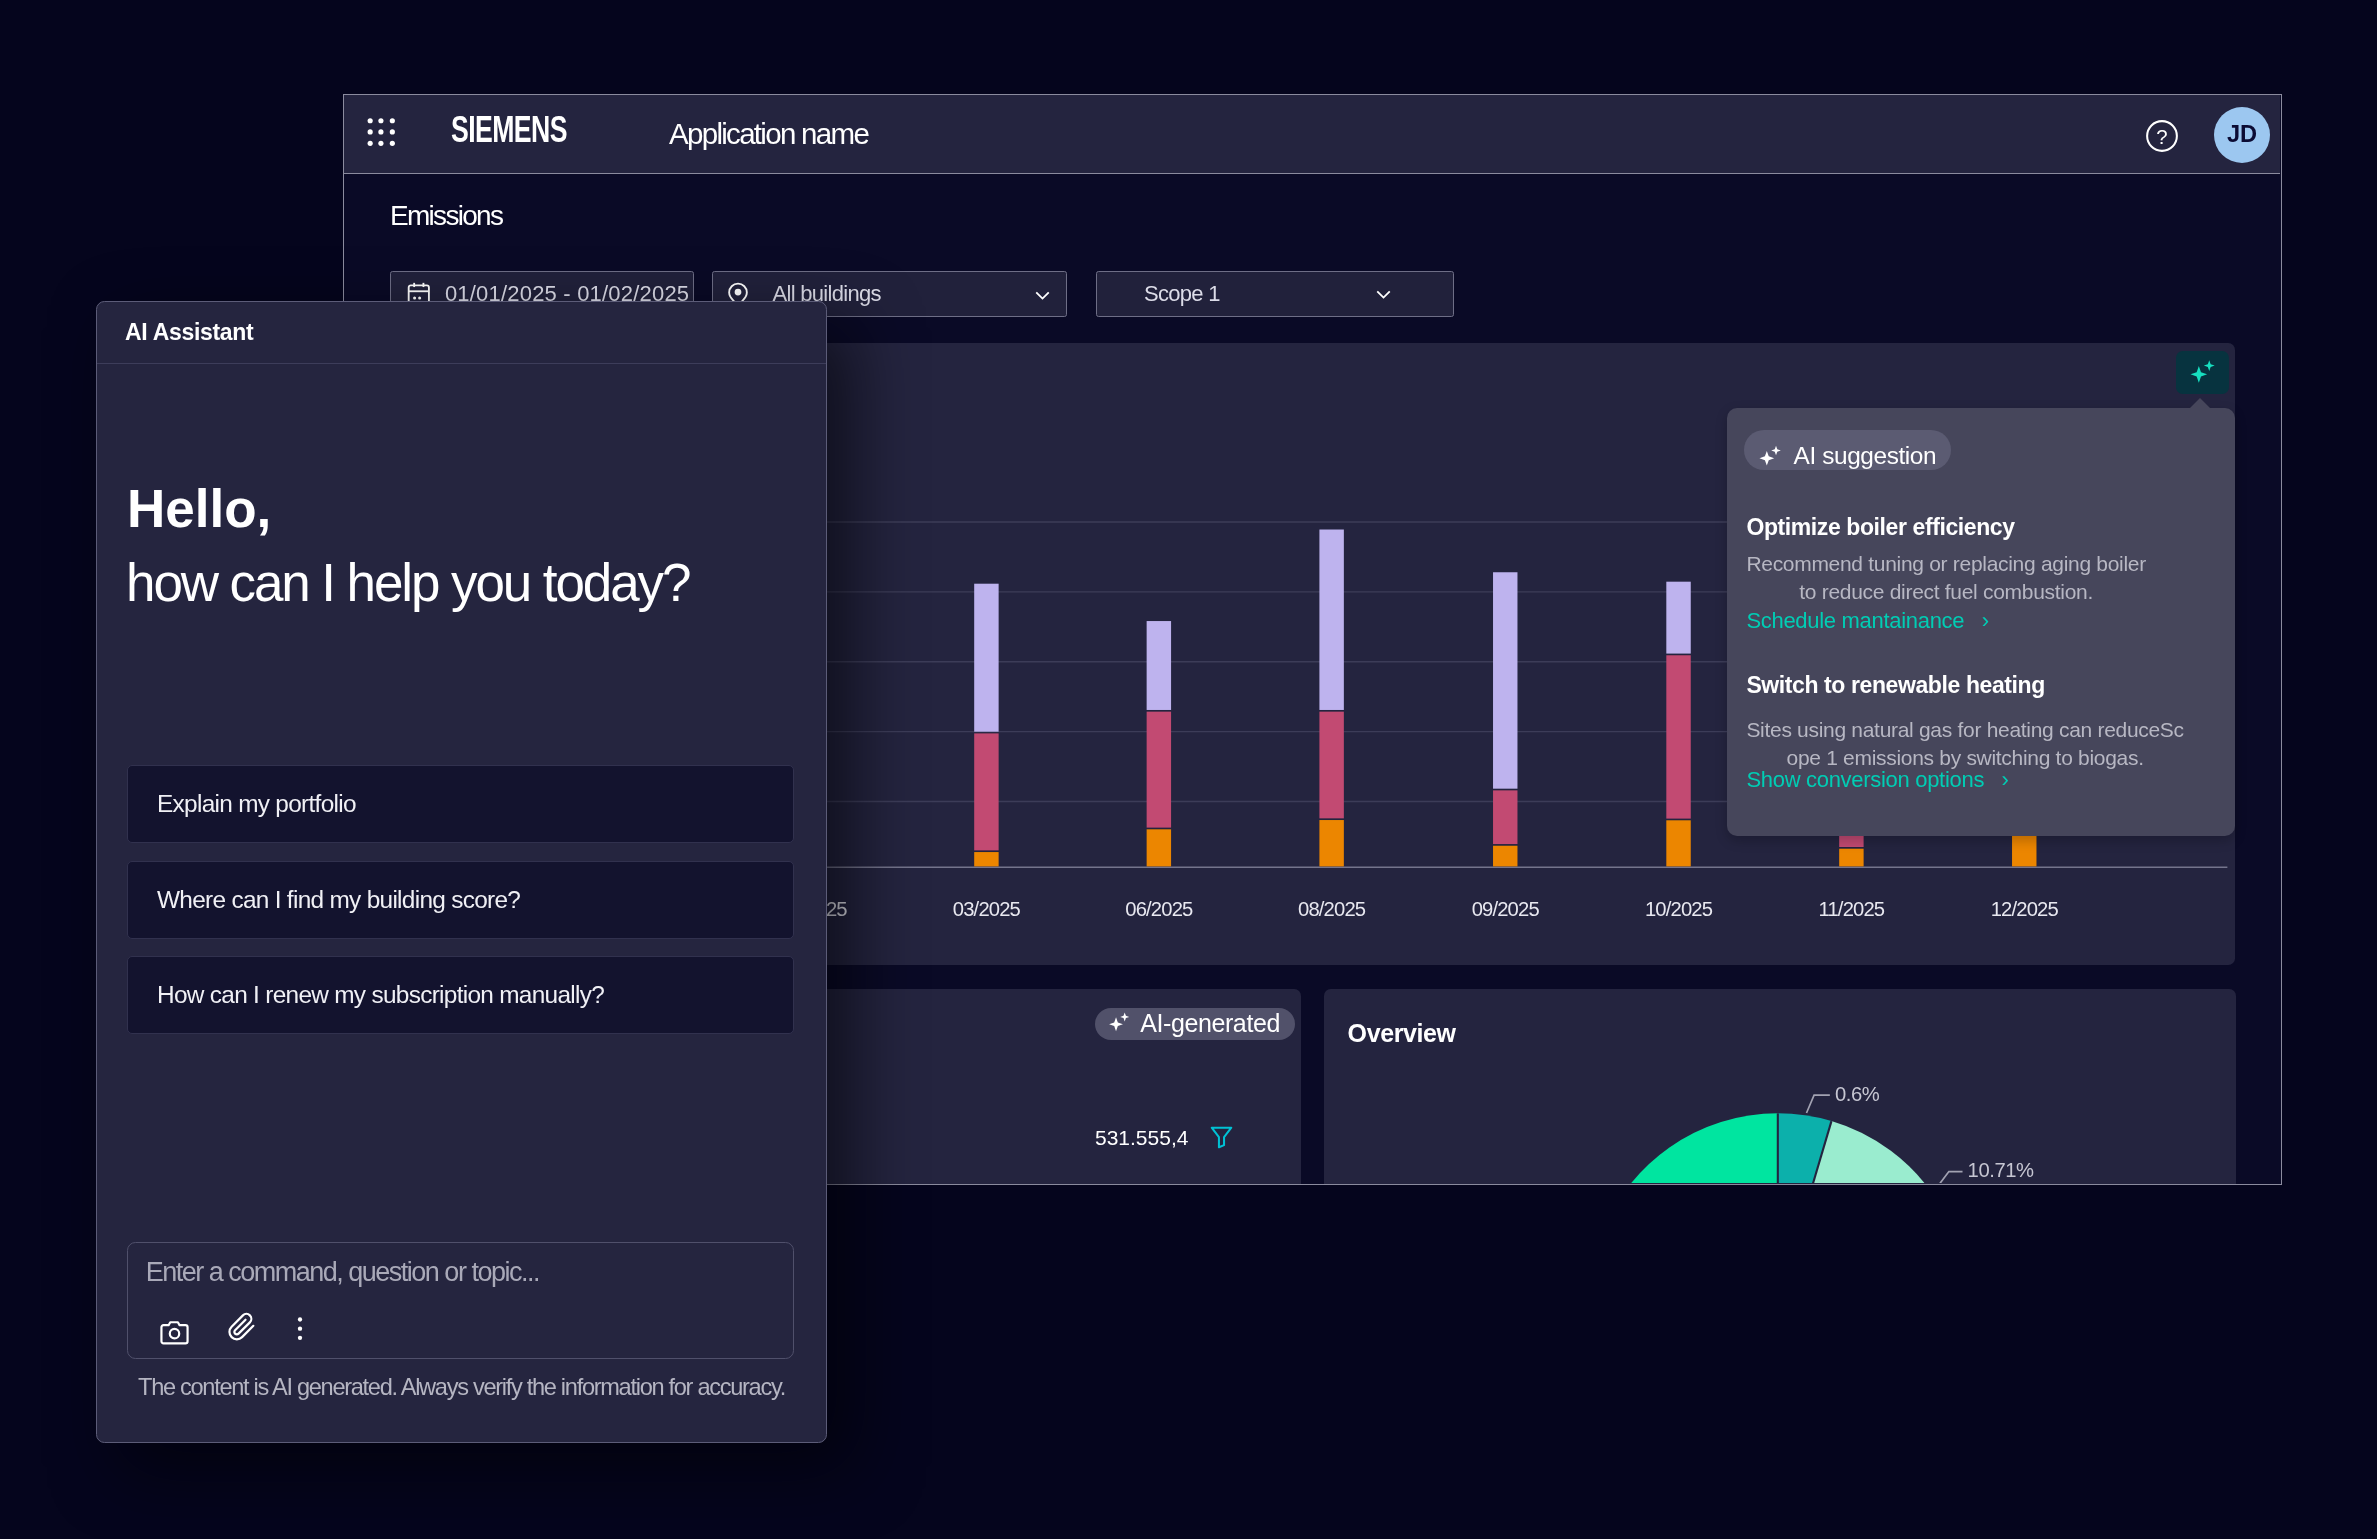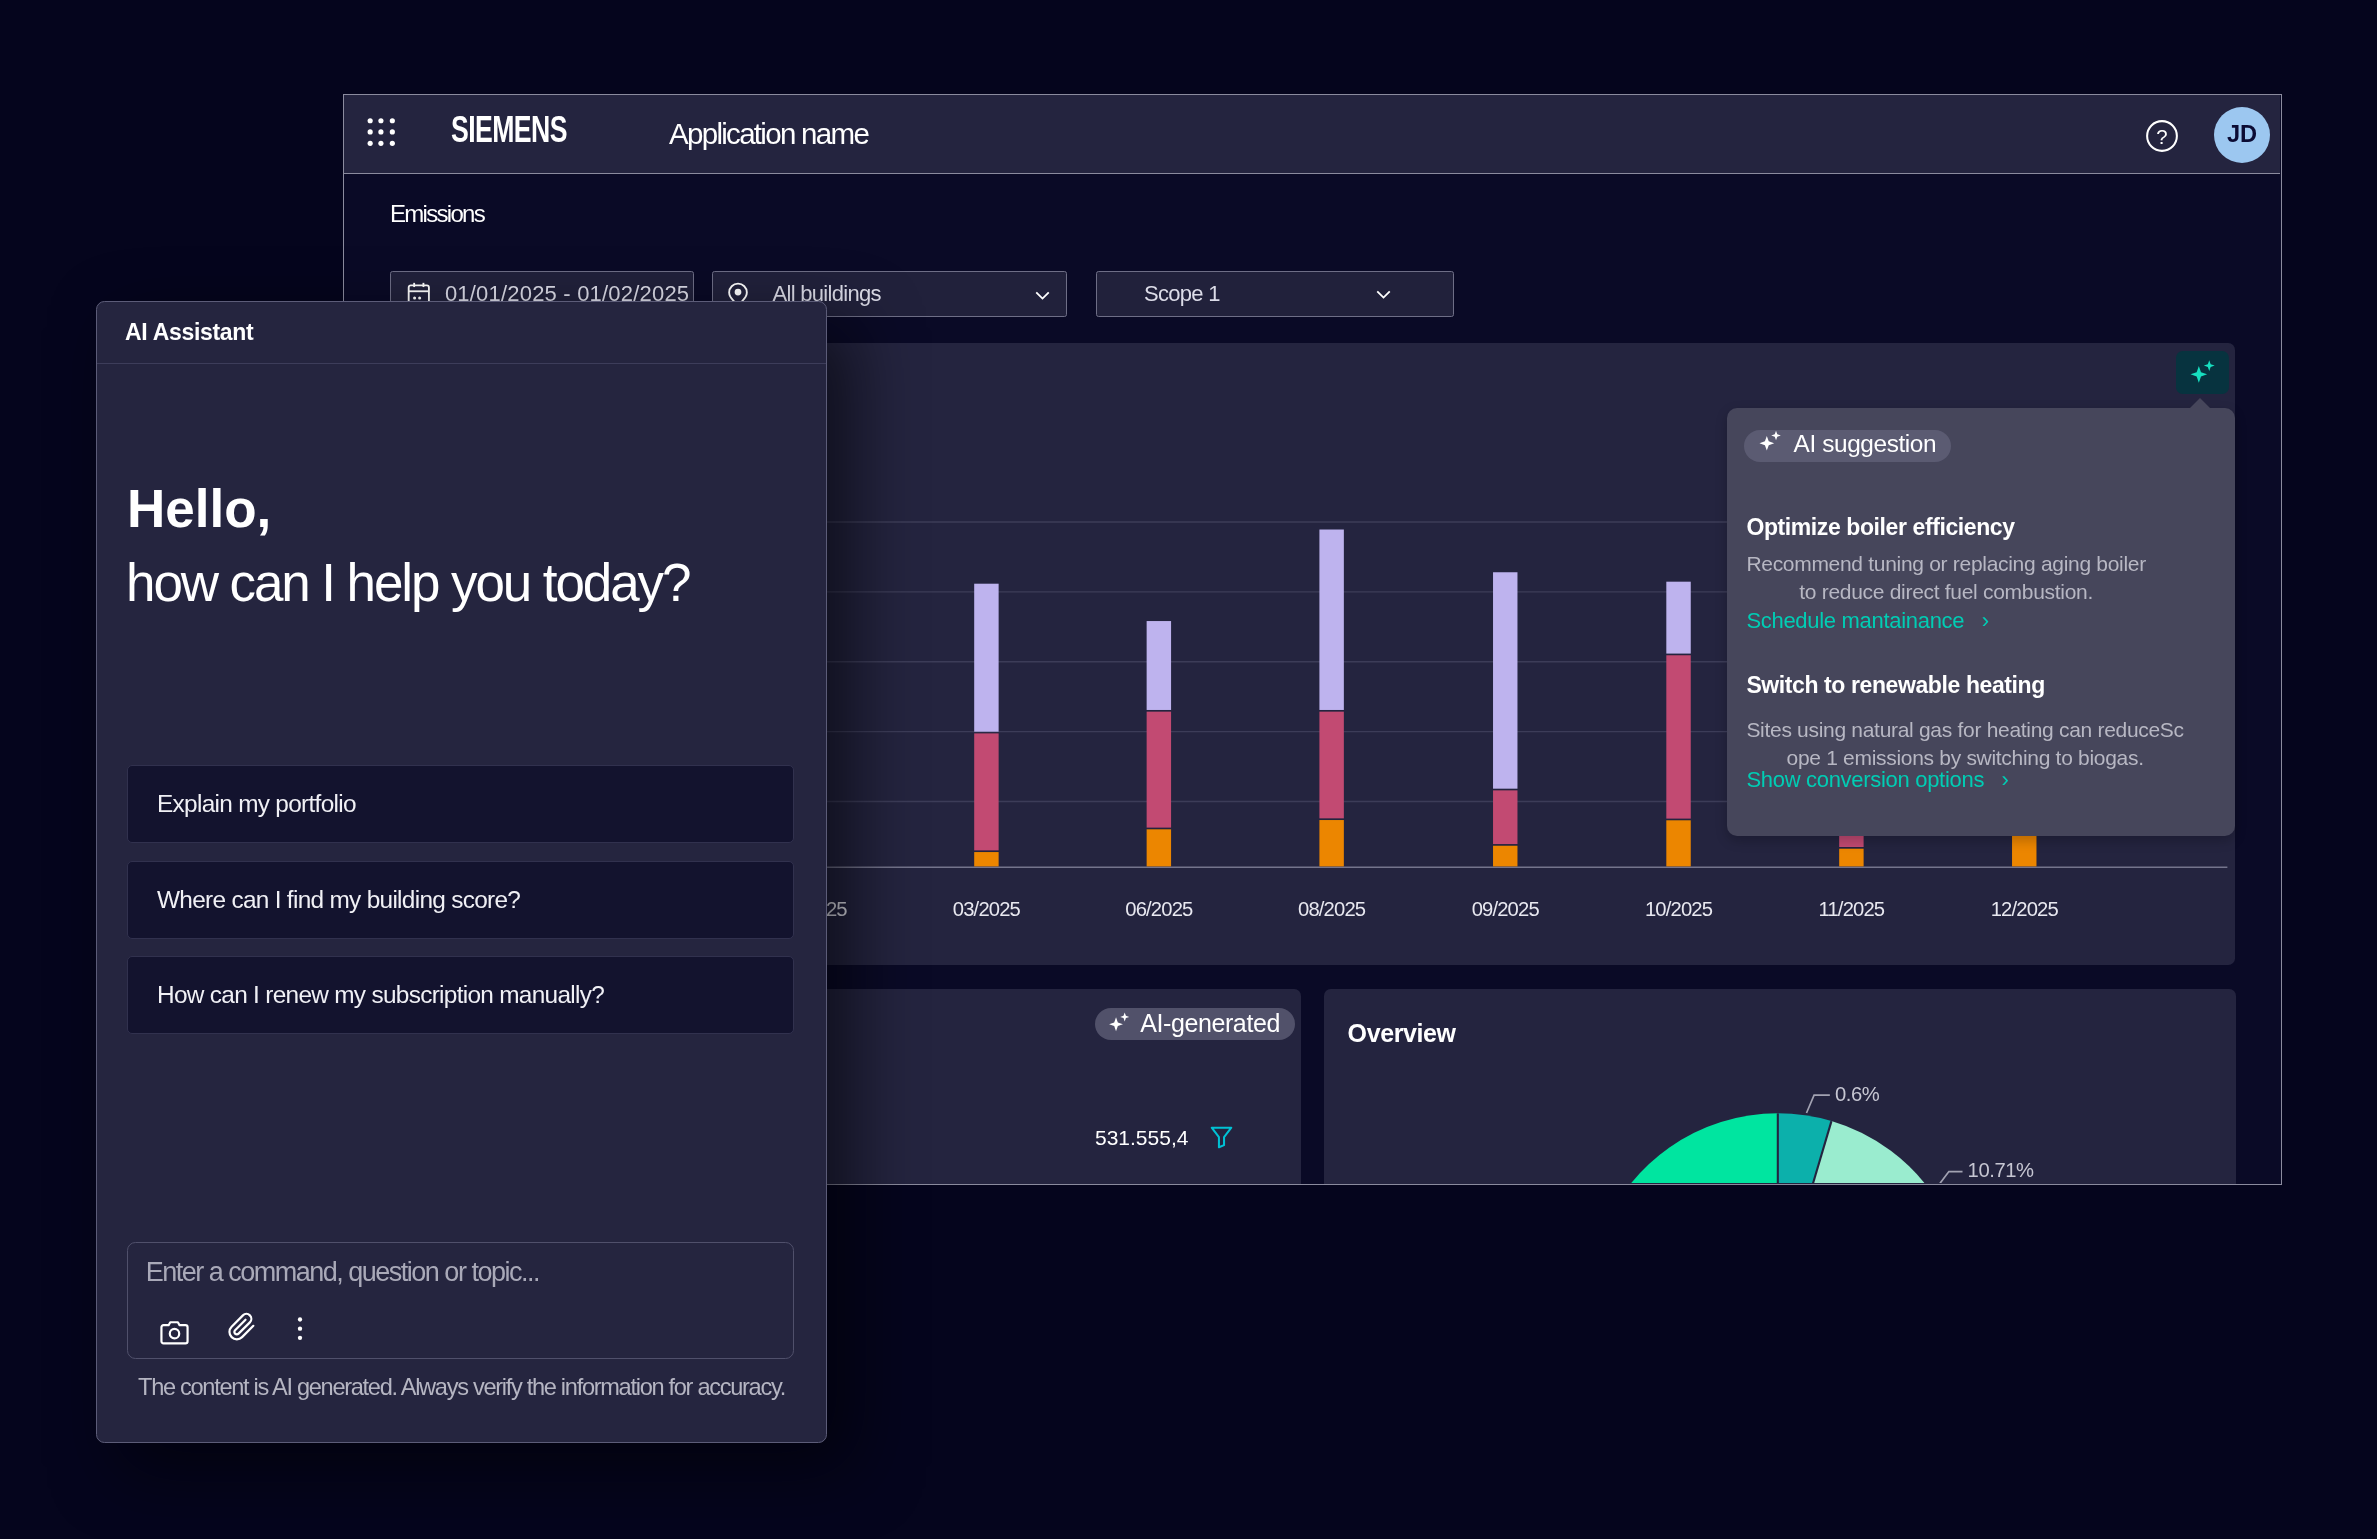--- a/index.html
+++ b/index.html
@@ -36,21 +36,21 @@
   }
   #avatar {
     left:1870px; top:11.8px; width:56px; height:56px; border-radius:50%;
     background:#9cc7f0; color:#0b0b33;
     font-size:23.6px; font-weight:bold;
     display:flex; align-items:center; justify-content:center;
     letter-spacing:0;
   }
   #emissions {
     left:46px; top:105px;
-    font-size:24px; letter-spacing:-1.7px; color:#fff;
+    font-size:28px; letter-spacing:-1.7px; color:#fff;
   }
   .ctl {
     top:176px; height:46px;
     background:#21213b;
     border:1.7px solid #6e6e86;
     border-radius:2.5px;
     display:flex; align-items:center;
     font-size:22px; letter-spacing:-0.7px; color:#dcdce8;
   }
   #ctl-date { left:46px;  width:304px; }
@@ -74,23 +74,23 @@
     box-shadow:0 4.2px 11.8px rgba(0,0,8,0.22);
   }
   #popup .pointer {
     position:absolute; left:462px; top:-10px;
     width:0; height:0;
     border-left:11px solid transparent;
     border-right:11px solid transparent;
     border-bottom:11px solid #46465b;
   }
   #pill-sugg {
-    position:absolute; left:17px; top:22px; height:32px; white-space:nowrap;
+    position:absolute; left:17px; top:22px; height:40px; white-space:nowrap;
     background:#5b5b72; border-radius:20px;
-    display:flex; align-items:flex-start;
+    display:flex; align-items:flex-end;
     padding:0 15px 0 12.6px;
     font-size:24.4px; color:#fff; letter-spacing:-0.4px;
   }
   .pop-h { position:absolute; left:19.4px; font-size:23px; font-weight:bold; color:#fff; letter-spacing:-0.4px;}
   .pop-b { position:absolute; left:19.4px; font-size:21px; color:#b7b7c3; letter-spacing:-0.3px; line-height:28px;text-align:center;}
   .pop-l { position:absolute; left:19.4px; font-size:22px; color:#00cdb4; letter-spacing:-0.3px;}
 
   
   #card-ai {
     left:46px; top:894px; width:911px; height:206px;

